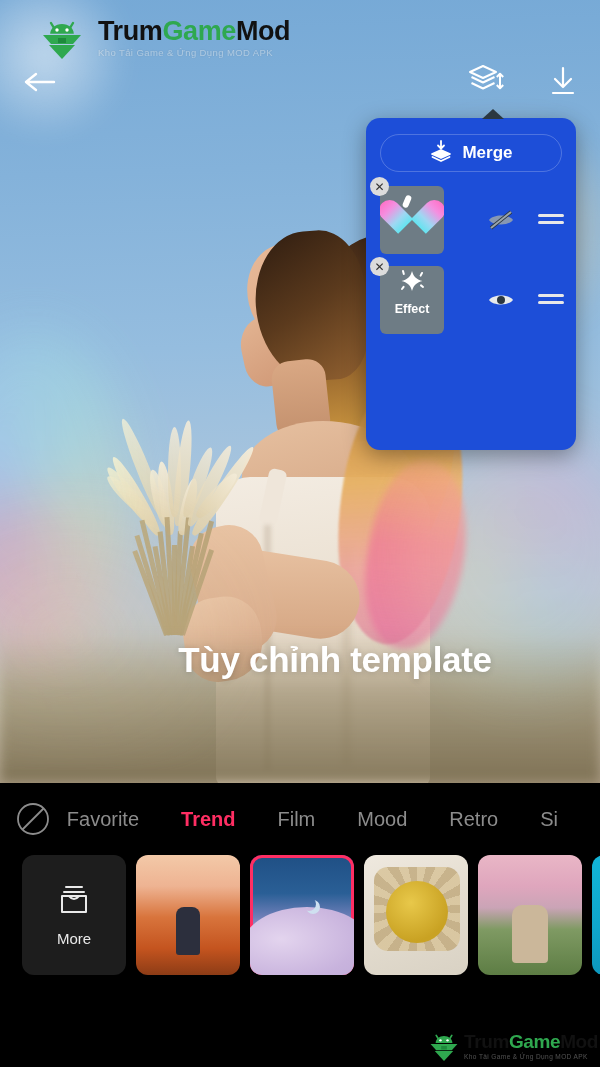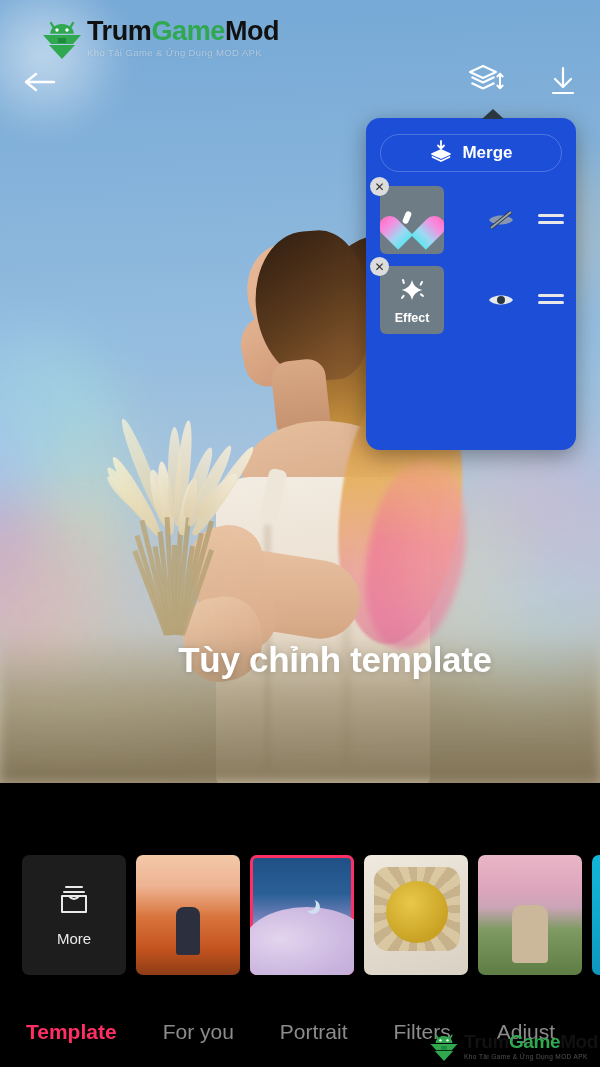--- a/index.html
+++ b/index.html
@@ -58,21 +58,21 @@
   .forearm { position:absolute; left:6px; top:300px; width:74px; height:128px; border-radius:34px;
              background:linear-gradient(190deg,#e9c4a4,#d6a786); transform:rotate(-13deg); }
   .hand { position:absolute; left:-6px; top:372px; width:78px; height:84px; border-radius:40% 44% 48% 40%;
           background:linear-gradient(165deg,#eac6a6,#d3a383); transform:rotate(-8deg); }
   .bouquet { position:absolute; left:-80px; top:190px; width:150px; height:220px; }
   .stem { position:absolute; bottom:0; left:62px; width:5px; height:130px; background:rgba(180,160,115,.85); transform-origin:bottom center; }
   .wheat { position:absolute; width:13px; height:72px; border-radius:50% 50% 42% 42%;
            background:linear-gradient(180deg,#f4ecd9,#dfd0ab); transform-origin:bottom center; }
 
   
-  .wm-top { position:absolute; left:38px; top:14px; display:flex; align-items:center; gap:1px; z-index:6; }
+  .wm-top { position:absolute; left:38px; top:14px; display:flex; align-items:center; gap:12px; z-index:6; }
   .wm-logo { width:48px; height:48px; position:relative; }
   .wm-text { display:flex; flex-direction:column; line-height:1; }
   .wm-title { font-size:27px; font-weight:bold; letter-spacing:-.4px; white-space:nowrap; }
   .wm-title .b { color:#111; } .wm-title .g { color:#2fa84f; }
   .wm-sub { font-size:9.5px; color:rgba(255,255,255,.42); letter-spacing:.4px; margin-top:3px; white-space:nowrap;
             text-shadow:0 0 2px rgba(0,0,0,.12); }
 
   
   .back-btn { position:absolute; left:20px; top:62px; width:40px; height:40px; z-index:7; display:flex; align-items:center; justify-content:center; }
   .top-right { position:absolute; right:14px; top:58px; display:flex; gap:30px; align-items:center; z-index:7; }
@@ -83,21 +83,21 @@
             background:linear-gradient(160deg,#2c3943 0%,#2a3views 0%,#2b3740 38%,#313c44 70%,#39434a 100%);
             background-color:#1d4ed8; border-radius:14px; box-shadow:0 6px 22px rgba(0,0,0,.35); }
   .layers:before { content:""; position:absolute; left:116px; top:-9px; width:0; height:0;
                    border-left:11px solid transparent; border-right:11px solid transparent; border-bottom:10px solid #2b3740; }
   .merge-btn { position:absolute; left:14px; top:16px; width:182px; height:38px; border-radius:19px;
                border:1px solid rgba(255,255,255,.22); display:flex; align-items:center; justify-content:center; gap:9px; }
   .merge-label { color:#fff; font-size:17px; font-weight:bold; }
 
   .layer-row { position:absolute; left:14px; width:182px; height:68px; }
   .thumb { position:absolute; left:0; top:0; width:64px; height:68px; border-radius:6px; overflow:hidden;
-           background:#6e7c85; display:flex; flex-direction:column; align-items:center; justify-content:center; }
+           background:#6e7c85; display:flex; flex-direction:column; align-items:center; justify-content:flex-start; }
   .thumb-label { color:#fff; font-size:12.5px; font-weight:bold; margin-top:2px; }
   .x-btn { position:absolute; left:-10px; top:-9px; width:19px; height:19px; border-radius:50%; background:#dcdcdc;
            display:flex; align-items:center; justify-content:center; color:#333; font-size:12px; line-height:1; z-index:3; }
   .eye { position:absolute; left:106px; top:22px; width:30px; height:24px; display:flex; align-items:center; justify-content:center; }
   .handle { position:absolute; left:158px; top:26px; width:26px; height:14px; display:flex; flex-direction:column; gap:4px; justify-content:center; }
   .handle i { display:block; width:26px; height:3px; border-radius:2px; background:#e8e8e8; }
   .orig-label { position:absolute; left:96px; top:24px; color:#e3e6e8; font-size:16px; }
   .orig-thumb { position:absolute; left:0; top:0; width:64px; height:68px; border-radius:6px; overflow:hidden;
                 background:linear-gradient(180deg,#8fb8d8 0%,#a9c6dd 42%,#6e8f56 62%,#4f7238 100%); position:relative; }
   .ot-fig { position:absolute; left:22px; top:14px; width:22px; height:48px; }
@@ -118,21 +118,21 @@
               color:#fff; font-size:35px; font-weight:bold; letter-spacing:-.3px; text-shadow:0 1px 6px rgba(0,0,0,.18);margin-left:35px; }
 
   
   .sheet { position:absolute; left:0; top:783px; width:600px; height:284px; background:#000; z-index:10; }
   .cats { position:absolute; left:0; top:0; width:600px; height:72px; display:flex; align-items:center; }
   .cat-none { width:80px; display:flex; align-items:center; justify-content:center; }
   .cat { color:#8c8c8c; font-size:20px; margin-right:42px; white-space:nowrap; }
   .cat.active { color:#ff2e63; font-weight:bold; }
 
   .tpl-strip { position:absolute; left:0; top:72px; width:600px; height:128px; display:flex; gap:10px; padding-left:22px; }
-  .tile { width:104px; height:120px; border-radius:7px; overflow:hidden; flex:none; position:relative; }
+  .tile { width:104px; height:120px; border-radius:12px; overflow:hidden; flex:none; position:relative; }
   .tile.more { background:#1d1d1d; display:flex; flex-direction:column; align-items:center; justify-content:center; gap:9px; }
   .more-label { color:#e9e9e9; font-size:15px; }
   .tile.sel { box-shadow:0 0 0 3px #ff2e63 inset; }
   .tile.edge { width:26px; }
 
   .t1 { background:linear-gradient(180deg,#f3c9a8 0%,#eeb392 26%,#d8743c 52%,#c4541f 78%,#8d3c16 100%); }
   .t1:after { content:""; position:absolute; left:40px; top:52px; width:24px; height:48px; border-radius:8px 8px 3px 3px; background:#2c2f3d; }
   .t2 { background:linear-gradient(180deg,#1f4f84 0%,#2a5f96 32%,#6f7fb8 52%,#c9b6dc 72%,#d9c7e6 100%); }
   .t2:after { content:""; position:absolute; left:-8px; bottom:-12px; width:130px; height:80px; border-radius:50% 50% 0 0;
               background:radial-gradient(ellipse at 30% 40%, #e3d4ee, #c8b3dd 60%, #bda9d6 100%); }
@@ -330,20 +330,34 @@
       <div class="handle">
           <i></i>
           <i></i>
         </div>
     </div>
 
   </div>
 
   <div class="sheet">
 
+    <div class="cats">
+      <div class="cat-none">
+        <svg width="38" height="38" viewBox="0 0 38 38">
+          <circle cx="19" cy="19" r="15" fill="none" stroke="#8c8c8c" stroke-width="1.8"></circle>
+          <path d="M8.5 29.5 L29.5 8.5" stroke="#8c8c8c" stroke-width="1.8"></path>
+        </svg>
+      </div>
+      <div class="cat">Favorite</div>
+      <div class="cat active">Trend</div>
+      <div class="cat">Film</div>
+      <div class="cat">Mood</div>
+      <div class="cat">Retro</div>
+      <div class="cat">Si</div>
+    </div>
 
     <div class="tpl-strip">
       <div class="tile more">
         <span>
           <svg width="36" height="34" viewBox="0 0 36 34">
             <g stroke="#e9e9e9" stroke-width="2" fill="none" stroke-linejoin="round" stroke-linecap="round">
               <path d="M10 4 H26"></path>
               <path d="M8 9 H28"></path>
               <path d="M6 13 H30 V29 H6 Z"></path>
               <path d="M13 13 q5 6, 10 0"></path>
@@ -356,27 +370,20 @@
       <div class="tile t2 sel">
           <span class="moon"></span>
         </div>
       <div class="tile t3">
           <span class="basket"></span>
         </div>
       <div class="tile t4"></div>
       <div class="tile t5 edge"></div>
     </div>
 
-    <div class="bottom-nav">
-      <div class="nav active">Template</div>
-      <div class="nav">For you</div>
-      <div class="nav">Portrait</div>
-      <div class="nav">Filters</div>
-      <div class="nav">Adjust</div>
-    </div>
   </div>
 
   <div class="wm-bot">
     <div class="wm-logo">
       <svg viewBox="0 0 48 48" width="34" height="34">
         <g fill="#2fa84f">
           <path d="M13 9 l3 5 M35 9 l-3 5" stroke="#2fa84f" stroke-width="2.4" fill="none" stroke-linecap="round"></path>
           <path d="M24 10c-6.6 0-11.8 4.4-11.8 9.8h23.6C35.8 14.4 30.6 10 24 10z"></path>
           <ellipse cx="19" cy="16" rx="1.7" ry="1.7" fill="#fff"></ellipse>
           <ellipse cx="29" cy="16" rx="1.7" ry="1.7" fill="#fff"></ellipse>

